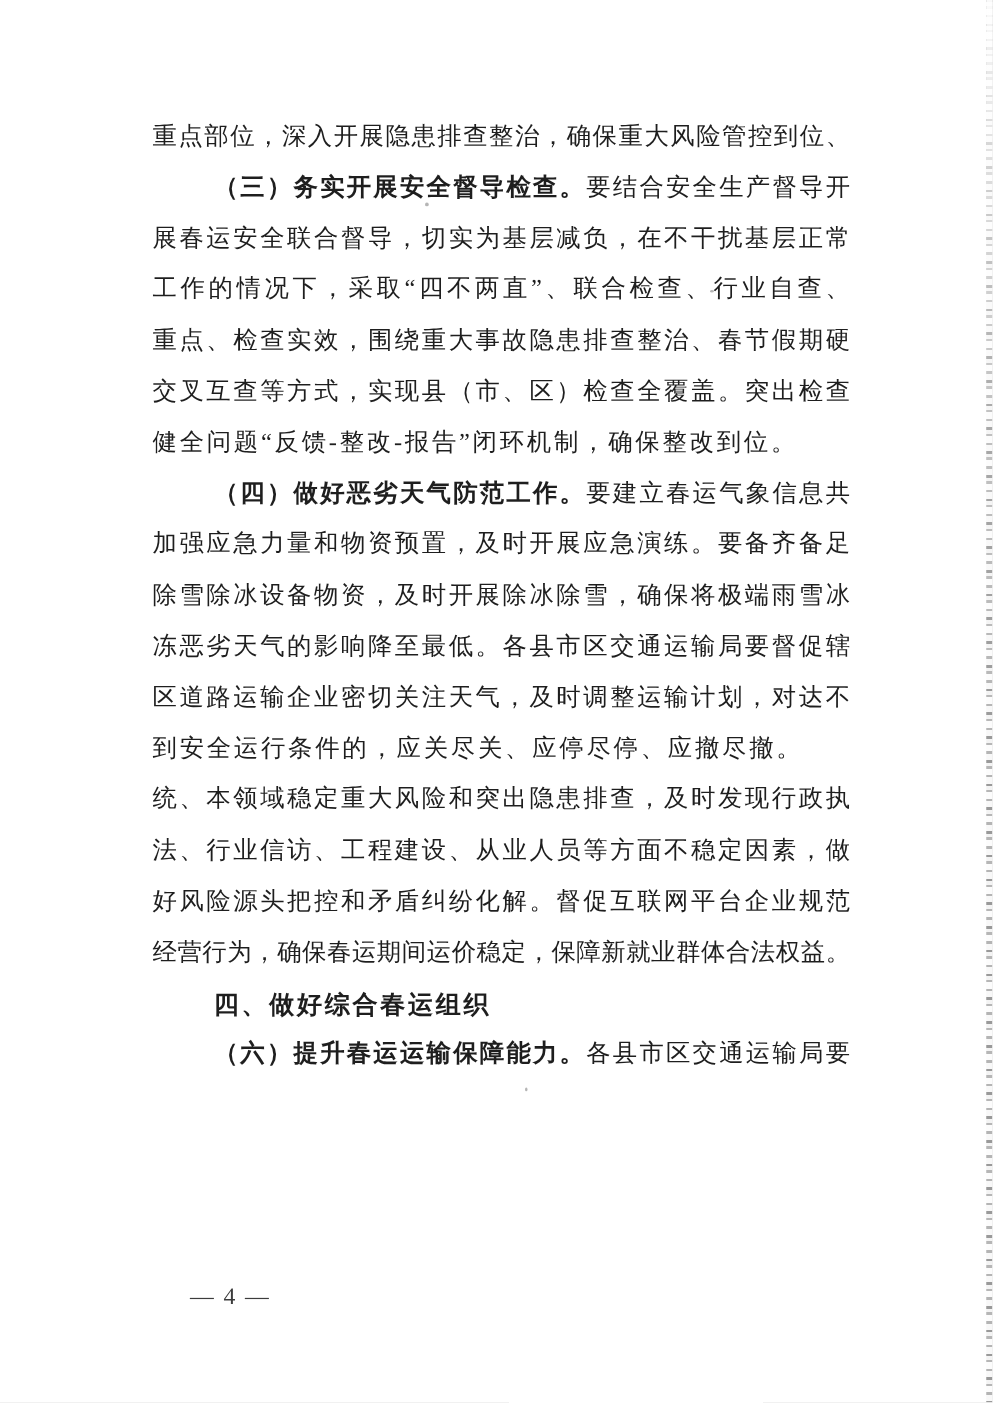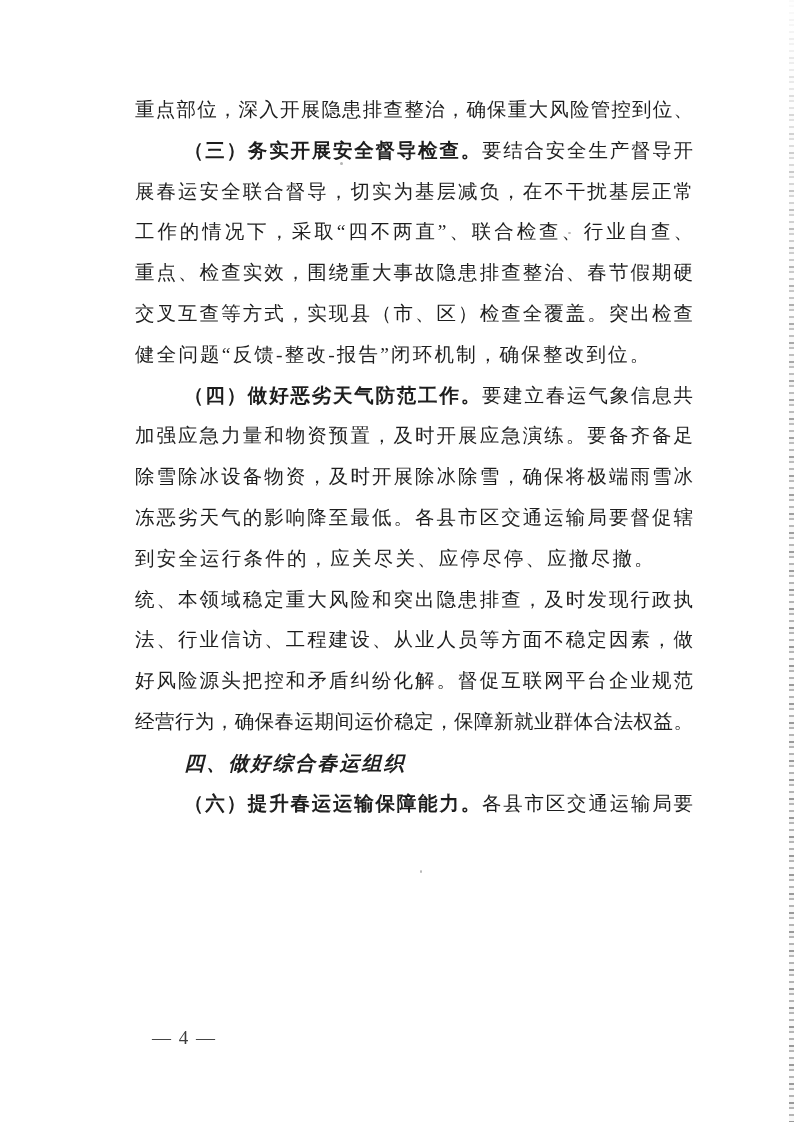--- a/index.html
+++ b/index.html
@@ -15,21 +15,20 @@
     background: #ffffff;
     overflow: hidden;
     font-family: "Liberation Serif", "DejaVu Serif", serif;
     color: #1e1e1e;
   }
   .content {
     position: absolute;
     left: 122px;
     top: 90px;
     width: 558px;
-    margin-left: 13px;
   }
   .line {
     height: 40.8px;
     line-height: 40.8px;
     font-size: 19.5px;
     white-space: normal;
     overflow: hidden;
   }
   
   .role-fill,
@@ -48,21 +47,20 @@
     text-indent: 49px;
   }
   
   .role-section-heading {
     font-family: "Liberation Sans", "DejaVu Sans", sans-serif;
     font-weight: 700;
     text-indent: 49px;
     text-align: left;
     letter-spacing: 2.2px;
     font-size: 20px;
-    font-style: italic;
   }
   .lead {
     font-weight: 700;
   }
   .page-number {
     position: absolute;
     left: 152px;
     top: 1027px;
     font-size: 19px;
     letter-spacing: 1.5px;
@@ -109,20 +107,21 @@
       <div class="line role-item-start"><span class="lead">（三）务实开展安全督导检查。</span><span class="rest">要结合安全生产督导开</span></div>
       <div class="line role-fill"><span class="lead"></span><span class="rest">展春运安全联合督导，切实为基层减负，在不干扰基层正常</span></div>
       <div class="line role-fill"><span class="lead"></span><span class="rest">工作的情况下，采取“四不两直”、联合检查、行业自查、</span></div>
       <div class="line role-fill"><span class="lead"></span><span class="rest">重点、检查实效，围绕重大事故隐患排查整治、春节假期硬</span></div>
       <div class="line role-fill"><span class="lead"></span><span class="rest">交叉互查等方式，实现县（市、区）检查全覆盖。突出检查</span></div>
       <div class="line role-end"><span class="lead"></span><span class="rest">健全问题“反馈-整改-报告”闭环机制，确保整改到位。</span></div>
       <div class="line role-item-start"><span class="lead">（四）做好恶劣天气防范工作。</span><span class="rest">要建立春运气象信息共</span></div>
       <div class="line role-fill"><span class="lead"></span><span class="rest">加强应急力量和物资预置，及时开展应急演练。要备齐备足</span></div>
       <div class="line role-fill"><span class="lead"></span><span class="rest">除雪除冰设备物资，及时开展除冰除雪，确保将极端雨雪冰</span></div>
       <div class="line role-fill"><span class="lead"></span><span class="rest">冻恶劣天气的影响降至最低。各县市区交通运输局要督促辖</span></div>
+      <div class="line role-fill"><span class="lead"></span><span class="rest">区道路运输企业密切关注天气，及时调整运输计划，对达不</span></div>
       <div class="line role-end"><span class="lead"></span><span class="rest">到安全运行条件的，应关尽关、应停尽停、应撤尽撤。</span></div>
       <div class="line role-fill"><span class="lead"></span><span class="rest">统、本领域稳定重大风险和突出隐患排查，及时发现行政执</span></div>
       <div class="line role-fill"><span class="lead"></span><span class="rest">法、行业信访、工程建设、从业人员等方面不稳定因素，做</span></div>
       <div class="line role-fill"><span class="lead"></span><span class="rest">好风险源头把控和矛盾纠纷化解。督促互联网平台企业规范</span></div>
       <div class="line role-fill"><span class="lead"></span><span class="rest">经营行为，确保春运期间运价稳定，保障新就业群体合法权益。</span></div>
       <div class="line role-section-heading"><span class="lead"></span><span class="rest">四、做好综合春运组织</span></div>
       <div class="line role-item-start"><span class="lead">（六）提升春运运输保障能力。</span><span class="rest">各县市区交通运输局要</span></div>
     </div>
 
   <div class="page-number">— 4 —</div>

